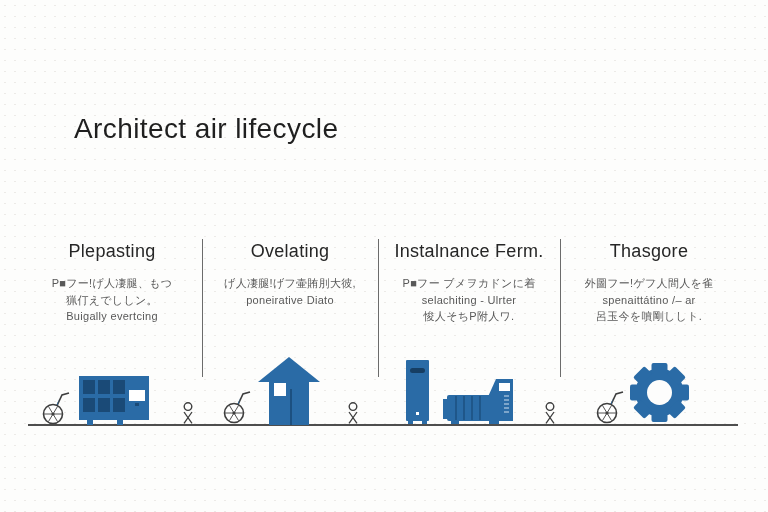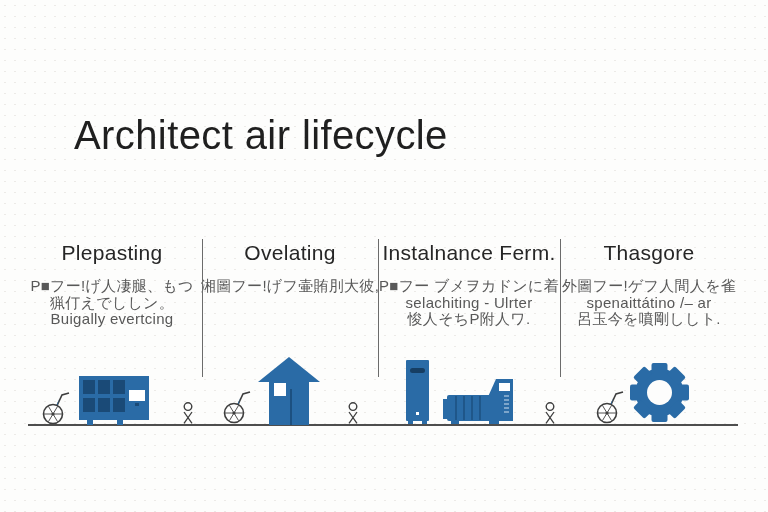--- a/index.html
+++ b/index.html
@@ -5,25 +5,25 @@
   html,body{margin:0;padding:0;background:#e8e8e8;}
   .stage{
     position:relative;width:768px;height:512px;margin:0 auto;overflow:hidden;
     background-color:#fdfdfc;
     background-image:radial-gradient(#eceae7 0.6px, transparent 0.8px);
     background-size:10px 11px;
     font-family:"Liberation Sans", sans-serif;
   }
   .title{
     position:absolute;left:74px;top:113px;margin:0;
-    font-size:40px;font-weight:400;color:#1f1f1f;letter-spacing:.4px;
+    font-size:28px;font-weight:400;color:#1f1f1f;letter-spacing:.4px;
   }
   .col{position:absolute;top:241px;width:184px;text-align:center;}
-  .col .heading{font-size:21px;font-weight:400;color:#262626;letter-spacing:.3px;}
-  .col .body{margin-top:13px;font-size:15px;line-height:16.5px;color:#585858;letter-spacing:.3px;}
+  .col .heading{font-size:18px;font-weight:400;color:#262626;letter-spacing:.3px;}
+  .col .body{margin-top:13px;font-size:11px;line-height:16.5px;color:#585858;letter-spacing:.3px;}
   .vdiv{position:absolute;top:239px;height:138px;width:1px;background:#6b6b6b;}
   .ground{position:absolute;left:28px;top:424px;width:710px;height:2px;background:#4e4e4e;}
   .icon{position:absolute;}
 </style>
 </head>
 <body>
 
 <div class="stage">
 
   <h1 class="title">Architect air lifecycle</h1>
@@ -33,21 +33,22 @@
     <div class="body">
       <div>P■フー!げ人凄腿、もつ</div>
       <div>猟仃えでししン。</div>
       <div>Buigally evertcing</div>
     </div>
   </div>
 
   <div class="col" style="left:198px">
     <div class="heading">Ovelating</div>
     <div class="body">
-      <div>湘圖フー!げフ壷賄刖大彼,</div>
+      <div>げ人凄腿!げフ壷賄刖大彼,</div>
+      <div>poneirative Diato</div>
     </div>
   </div>
 
   <div class="col" style="left:557px">
     <div class="heading">Thasgore</div>
     <div class="body">
       <div>外圖フー!ゲフ人間人を雀</div>
       <div>spenaittátino /– ar</div>
       <div>呂玉今を噴剛ししト.</div>
     </div>

